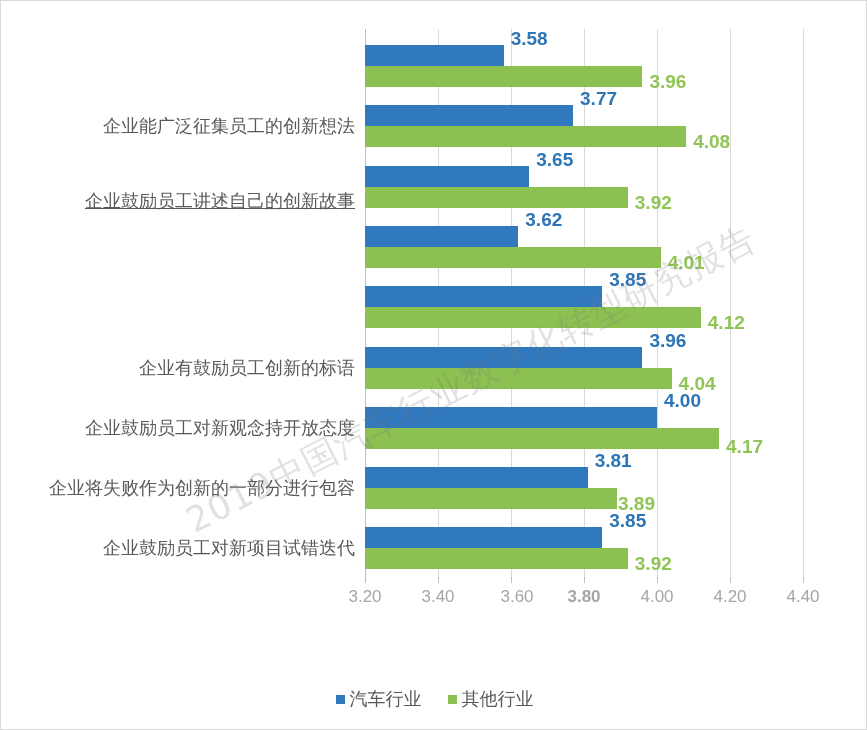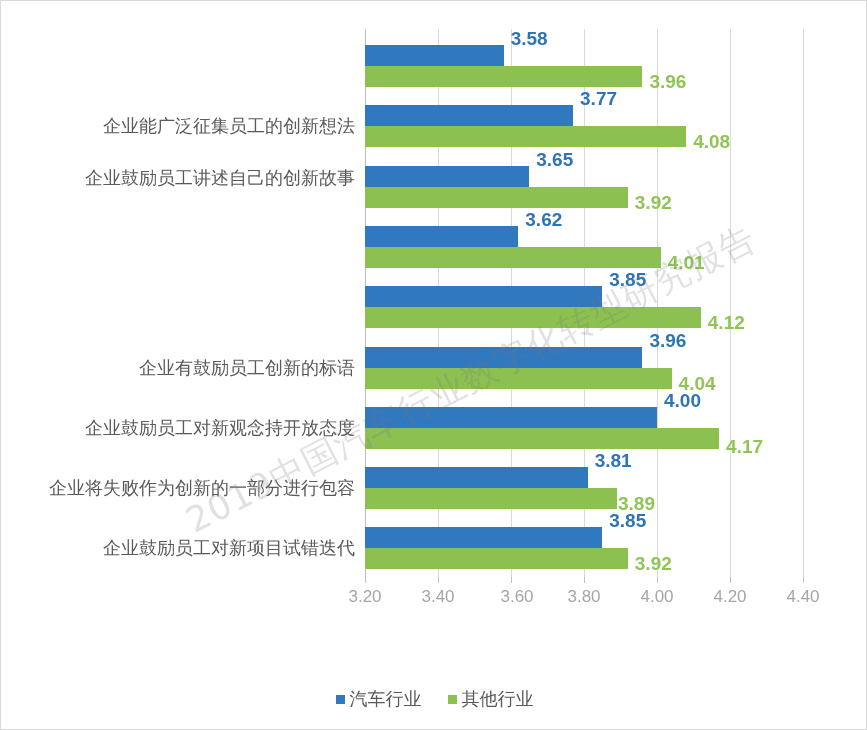--- a/index.html
+++ b/index.html
@@ -158,21 +158,21 @@
         <div class="gridline" style="left: 438px;"></div>
       </div>
     <div id="ticks">
         <div class="tick-mark" style="left: 0px;"></div>
         <div class="tick-label" style="left: 0px;">3.20</div>
         <div class="tick-mark" style="left: 73px;"></div>
         <div class="tick-label" style="left: 73px;">3.40</div>
         <div class="tick-mark" style="left: 146px;"></div>
         <div class="tick-label" style="left: 152px;">3.60</div>
         <div class="tick-mark" style="left: 219px;"></div>
-        <div class="tick-label" style="left: 219px;">3.80</div>
+        <div class="tick-label" style="left: 219px; font-weight: bold;">3.80</div>
         <div class="tick-mark" style="left: 292px;"></div>
         <div class="tick-label" style="left: 292px;">4.00</div>
         <div class="tick-mark" style="left: 365px;"></div>
         <div class="tick-label" style="left: 365px;">4.20</div>
         <div class="tick-mark" style="left: 438px;"></div>
         <div class="tick-label" style="left: 438px;">4.40</div>
       </div>
     <div id="rows">
         <div class="row" style="top: 16px; height: 42px;">
           <div class="bar auto" style="top: 0px; width: 138.7px;"></div>
@@ -181,21 +181,21 @@
           <div class="bar-value other" style="left: 284.4px; top: 26px;">3.96</div>
         </div>
         <div class="row" style="top: 76.3px; height: 42px;">
           <div class="cat-label" style="top: 9px;">企业能广泛征集员工的创新想法</div>
           <div class="bar auto" style="top: 0px; width: 208.05px;"></div>
           <div class="bar-value auto" style="left: 215.05px; top: -17px;">3.77</div>
           <div class="bar other" style="top: 21px; width: 321.2px;"></div>
           <div class="bar-value other" style="left: 328.2px; top: 26px;">4.08</div>
         </div>
         <div class="row" style="top: 136.6px; height: 42px;">
-          <div class="cat-label" style="top: 0;">企业鼓励员工讲述自己的创新故事</div>
+          <div class="cat-label" style="top: 23px; text-decoration: underline;">企业鼓励员工讲述自己的创新故事</div>
           <div class="bar auto" style="top: 0px; width: 164.25px;"></div>
           <div class="bar-value auto" style="left: 171.25px; top: -17px;">3.65</div>
           <div class="bar other" style="top: 21px; width: 262.8px;"></div>
           <div class="bar-value other" style="left: 269.8px; top: 26px;">3.92</div>
         </div>
         <div class="row" style="top: 196.9px; height: 42px;">
           <div class="bar auto" style="top: 0px; width: 153.3px;"></div>
           <div class="bar-value auto" style="left: 160.3px; top: -17px;">3.62</div>
           <div class="bar other" style="top: 21px; width: 295.65px;"></div>
           <div class="bar-value other" style="left: 302.65px; top: 26px;">4.01</div>

